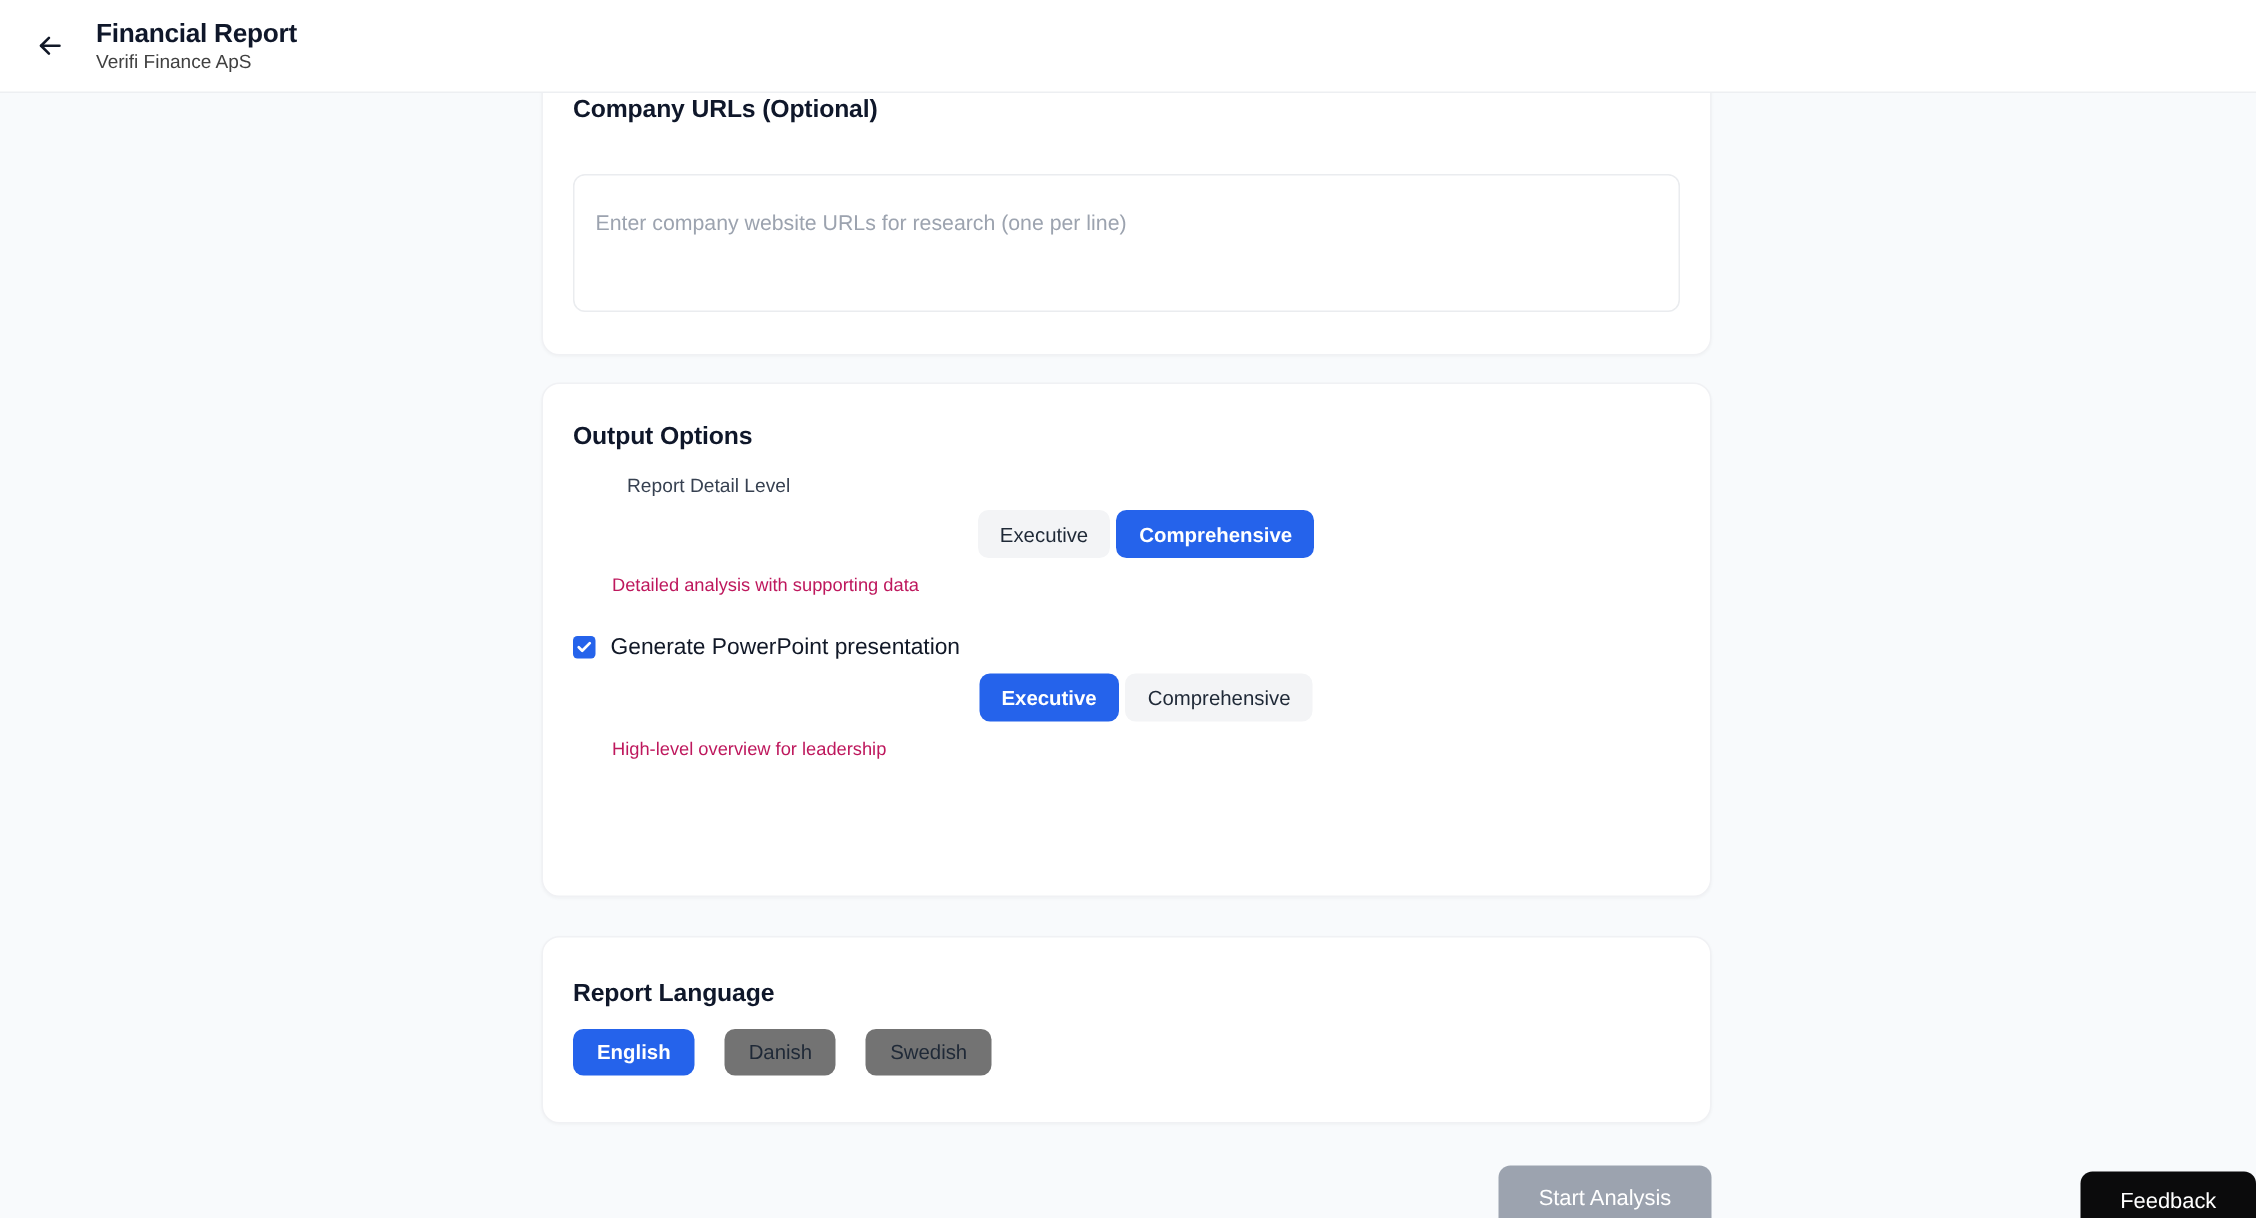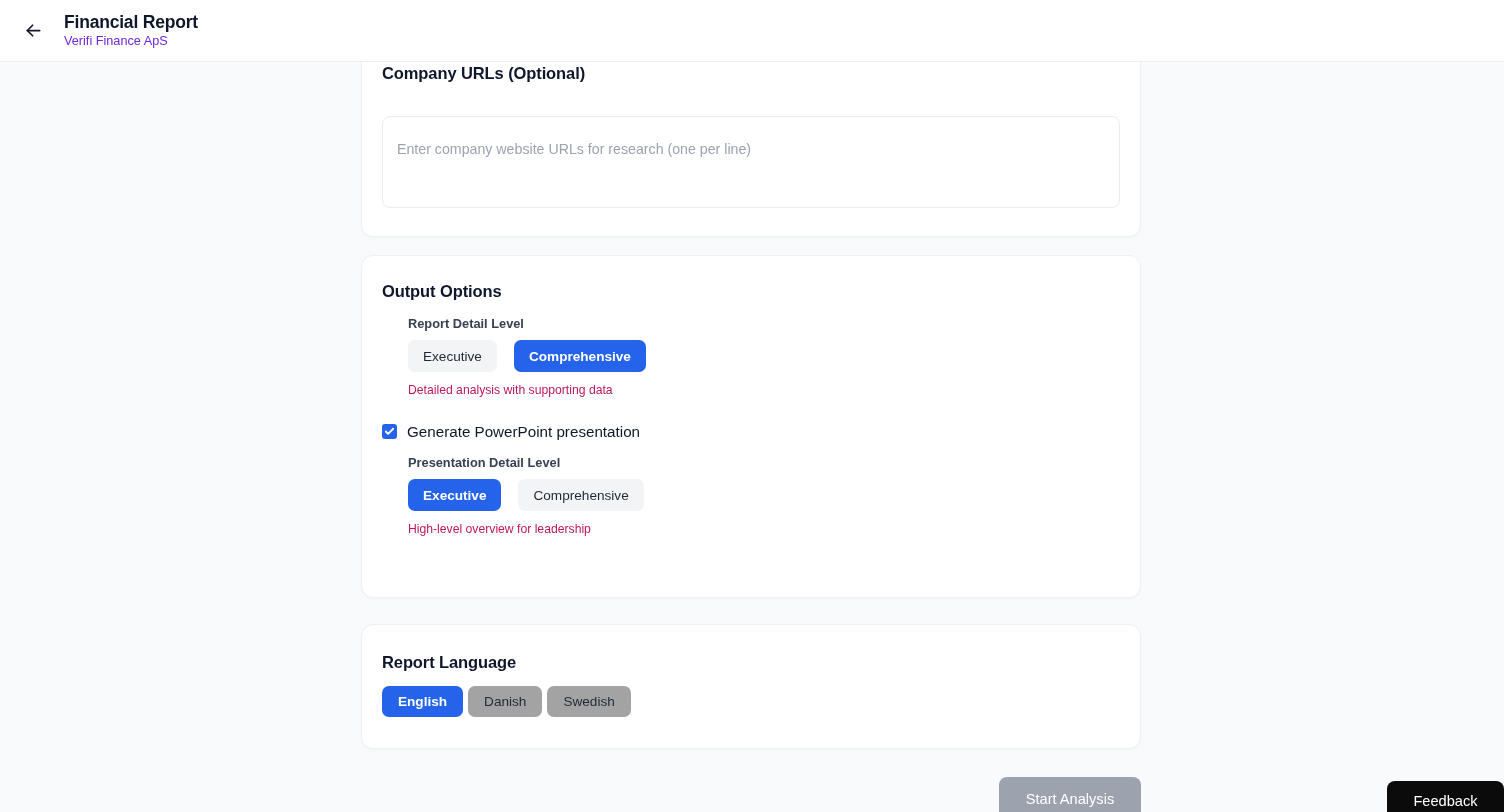--- a/index.html
+++ b/index.html
@@ -49,21 +49,21 @@
     line-height: 1.15;
   }
   .header-title {
     font-size: 17.5px;
     font-weight: 700;
     letter-spacing: -0.2px;
     color: #0F172A;
   }
   .header-sub {
     font-size: 12.7px;
-    color: #6d28d9;
+    color: #404040;
     margin-top: 2px;
   }
 
   
   .page {
     position: absolute;
     top: 62px; left: 0;
     width: 1504px;
     height: 750px;
     background: #F8FAFC;
@@ -154,29 +154,31 @@
   }
   .chk svg { display: block; }
   .opt-label {
     font-size: 15.2px;
     color: #111827;
   }
 
   .sub-block { margin-left: 26px; }
   .sub-label {
     font-size: 12.8px;
-    font-weight: 700;
+    font-weight: 400;
     color: #374151;
     margin-top: 15px;
+    margin-left: 10px;
   }
 
   .seg-group {
     display: flex;
-    gap: 17px;
+    gap: 4px;
     margin-top: 9px;
+    justify-content: center;
   }
   .seg {
     height: 32px;
     padding: 0 15px;
     border: none;
     border-radius: 7px;
     font-family: "Liberation Sans", sans-serif;
     font-size: 13.6px;
     font-weight: 400;
     cursor: pointer;
@@ -200,32 +202,32 @@
     position: absolute;
     left: 0;
     top: 562px;
     width: 780px;
     height: 125px;
     padding: 0 20px;
   }
   .card-lang .card-title { margin-top: 28px; }
   .lang-group {
     display: flex;
-    gap: 5px;
+    gap: 20px;
     margin-top: 14px;
   }
   .lang-btn {
     height: 31px;
     padding: 0 16px;
     border: none;
     border-radius: 7px;
     font-family: "Liberation Sans", sans-serif;
     font-size: 13.6px;
     cursor: pointer;
-    background: #a3a3a3;
+    background: #737373;
     color: #1F2937;
   }
   .lang-btn.active {
     background: #2563EB;
     color: #FFFFFF;
     font-weight: 700;
   }
 
   
   .start-btn {
@@ -306,21 +308,20 @@
           <span>
             <svg width="11" height="11" viewBox="0 0 24 24" fill="none" stroke="#FFFFFF" stroke-width="4" stroke-linecap="round" stroke-linejoin="round">
               <polyline points="20 6 9 17 4 12"></polyline>
             </svg>
           </span>
         </span>
         <span class="opt-label">Generate PowerPoint presentation</span>
       </div>
 
       <div class="sub-block">
-        <div class="sub-label">Presentation Detail Level</div>
         <div class="seg-group">
           <button class="seg active">Executive</button>
           <button class="seg">Comprehensive</button>
         </div>
         <div class="helper">High-level overview for leadership</div>
       </div>
     </div>
 
     <div class="card card-lang">
       <div class="card-title">Report Language</div>

